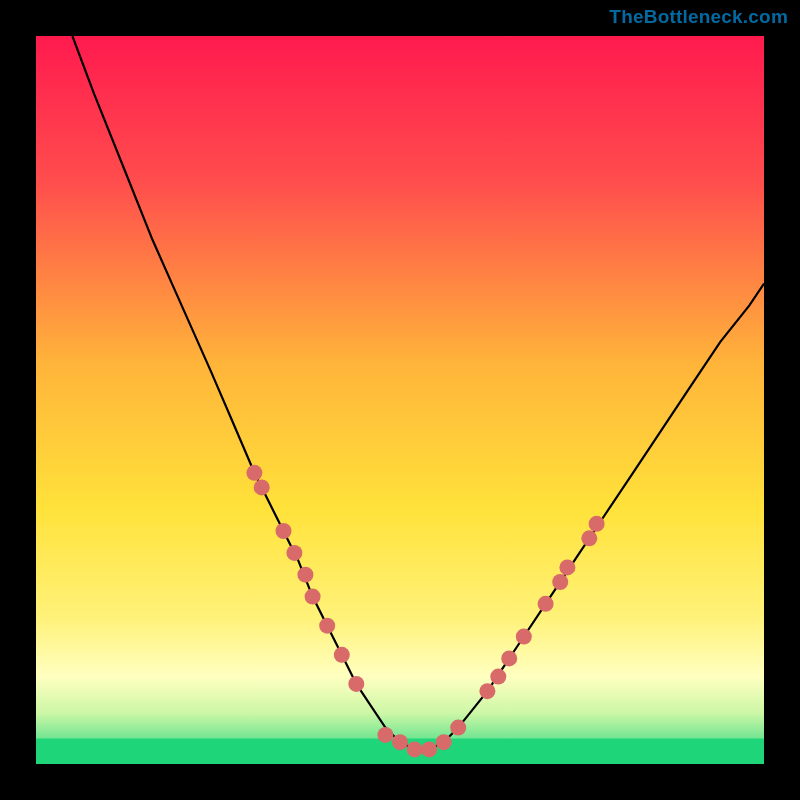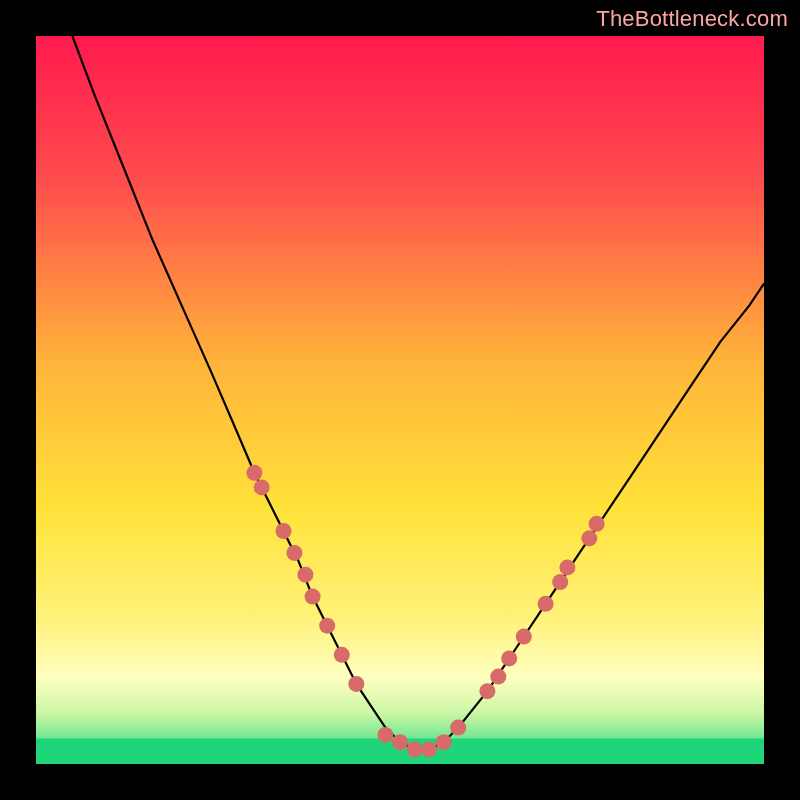--- a/index.html
+++ b/index.html
@@ -14,23 +14,23 @@
   .frame {
     position: relative;
     width: 800px;
     height: 800px;
     background: #000;
   }
   .watermark {
     position: absolute;
     top: 6px;
     right: 12px;
-    color: #fca5a5;
-    font-size: 22px;
-    font-weight: 400;
+    color: #0369a1;
+    font-size: 19px;
+    font-weight: 700;
     letter-spacing: 0.2px;
     z-index: 40;
   }
   svg.plot {
     position: absolute;
     left: 0;
     top: 0;
   }
 </style>
 </head>

